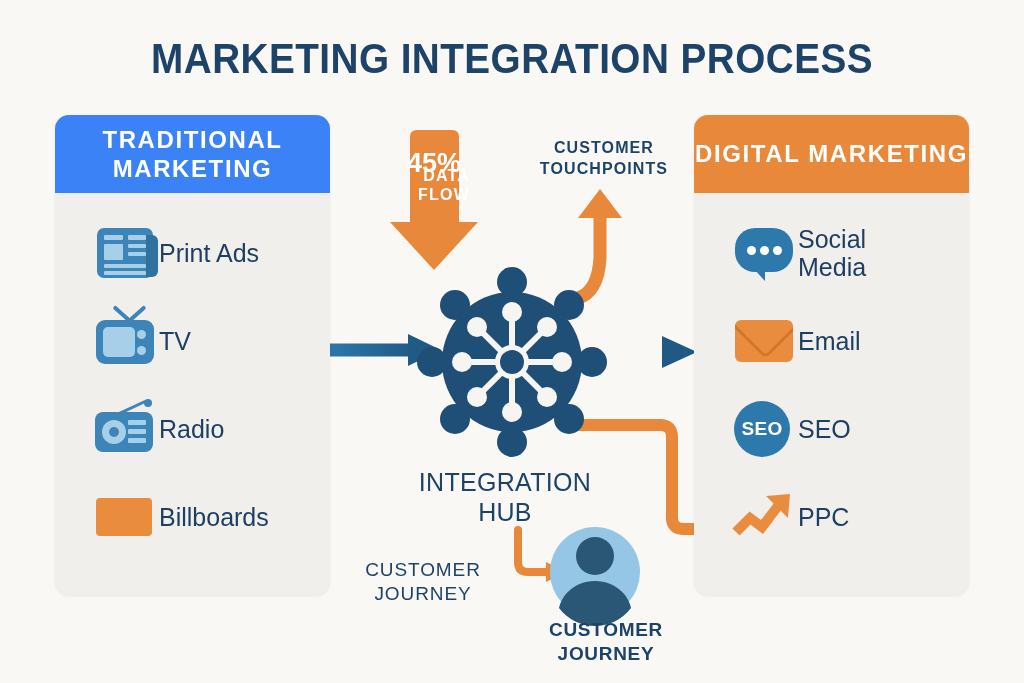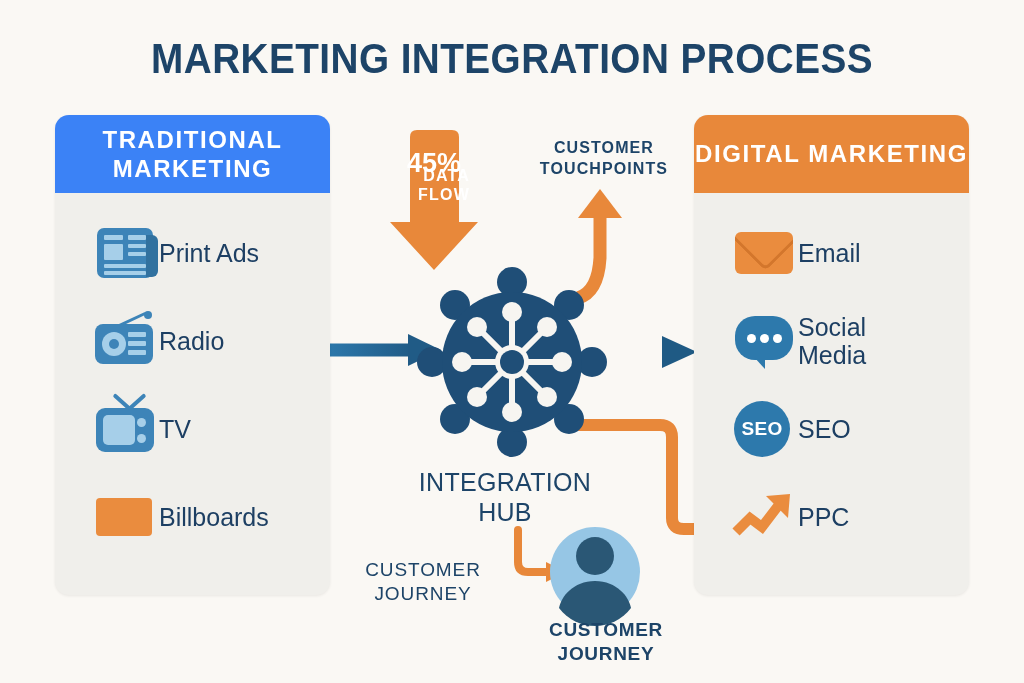--- a/index.html
+++ b/index.html
@@ -378,89 +378,89 @@
             <div class="bar" style="left:31px; top:24px; width:18px; height:4px;"></div>
             <div class="bar" style="left:7px;  top:36px; width:42px; height:4px;"></div>
             <div class="bar" style="left:7px;  top:43px; width:42px; height:4px;"></div>
           </div>
         </div>
         <div class="item-label">Print Ads</div>
       </div>
 
       <div class="panel-item">
         <div class="icon-wrap">
+          <div class="ant" style="position:absolute;left:18px;top:2px;width:22px;height:4px;background:#3d84b8;border-radius:2px;transform:rotate(42deg);"></div>
+          <div class="ant" style="position:absolute;left:33px;top:2px;width:22px;height:4px;background:#3d84b8;border-radius:2px;transform:rotate(-42deg);"></div>
+          <div class="ico-tv">
+            <div class="scr"></div>
+            <div class="knob" style="top:10px;"></div>
+            <div class="knob" style="top:26px;"></div>
+          </div>
+        </div>
+        <div class="item-label">TV</div>
+      </div>
+
+      <div class="panel-item">
+        <div class="icon-wrap">
           <div class="antenna" style="position:absolute;left:22px;top:16px;width:34px;height:3px;background:#3d84b8;border-radius:2px;transform:rotate(-25deg);transform-origin:left center;"></div>
           <div style="position:absolute;left:51px;top:1px;width:8px;height:8px;border-radius:50%;background:#3d84b8;"></div>
           <div class="ico-radio">
             <div class="dial"></div>
             <div class="ln" style="top:8px;"></div>
             <div class="ln" style="top:17px;"></div>
             <div class="ln" style="top:26px;"></div>
           </div>
         </div>
         <div class="item-label">Radio</div>
       </div>
 
       <div class="panel-item">
         <div class="icon-wrap">
-          <div class="ant" style="position:absolute;left:18px;top:2px;width:22px;height:4px;background:#3d84b8;border-radius:2px;transform:rotate(42deg);"></div>
-          <div class="ant" style="position:absolute;left:33px;top:2px;width:22px;height:4px;background:#3d84b8;border-radius:2px;transform:rotate(-42deg);"></div>
-          <div class="ico-tv">
-            <div class="scr"></div>
-            <div class="knob" style="top:10px;"></div>
-            <div class="knob" style="top:26px;"></div>
-          </div>
-        </div>
-        <div class="item-label">TV</div>
-      </div>
-
-      <div class="panel-item">
-        <div class="icon-wrap">
           <div class="tab" style="left:13px;"></div>
           <div class="tab" style="left:41px;"></div>
           <div class="ico-bill"></div>
           <div class="post" style="left:12px;"></div>
           <div class="post" style="left:28px;"></div>
           <div class="post" style="left:44px;"></div>
         </div>
         <div class="item-label">Billboards</div>
       </div>
 
     </div>
   </div>
 
   <div class="panel" id="panel-right">
     <div class="panel-header">DIGITAL
 MARKETING</div>
     <div class="panel-list">
 
       <div class="panel-item">
         <div class="icon-wrap">
-          <div class="ico-mail">
-              <div class="flap"></div>
-            </div>
-        </div>
-        <div class="item-label">Email</div>
-      </div>
-
-      <div class="panel-item">
-        <div class="icon-wrap">
           <div class="ico-bubble">
             <div class="tail"></div>
             <div class="dot" style="left:12px;"></div>
             <div class="dot" style="left:25px;"></div>
             <div class="dot" style="left:38px;"></div>
           </div>
         </div>
         <div class="item-label">Social
 Media</div>
       </div>
 
       <div class="panel-item">
         <div class="icon-wrap">
+          <div class="ico-mail">
+              <div class="flap"></div>
+            </div>
+        </div>
+        <div class="item-label">Email</div>
+      </div>
+
+      <div class="panel-item">
+        <div class="icon-wrap">
           <div class="ico-seo">SEO</div>
         </div>
         <div class="item-label">SEO</div>
       </div>
 
       <div class="panel-item">
         <div class="icon-wrap">
           <svg class="ico-ppc" width="66" height="58" viewBox="0 0 66 58">
             <path d="M4,44 L18,30 L30,39 L46,18" fill="none" stroke="#ea8c3e" stroke-width="10" stroke-linejoin="miter" stroke-linecap="butt"></path>
             <polygon points="34,8 58,6 56,30" fill="#ea8c3e"></polygon>

